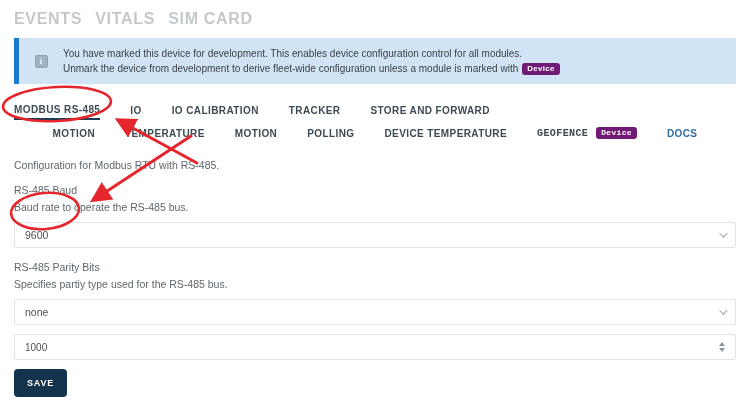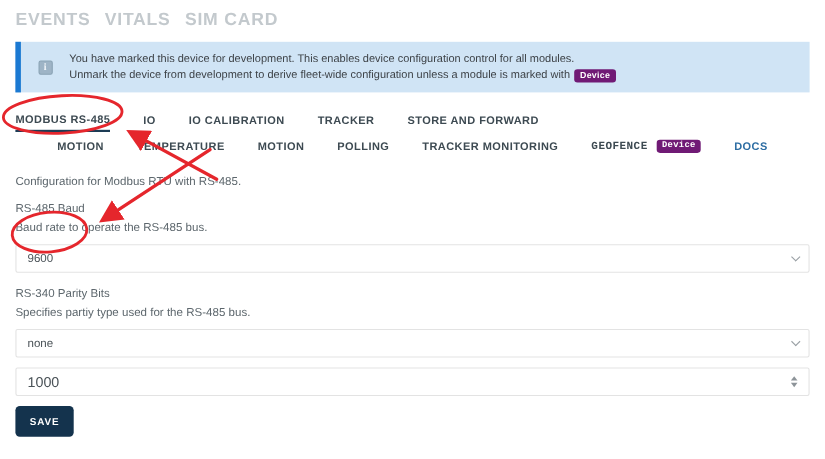--- a/index.html
+++ b/index.html
@@ -73,21 +73,21 @@
   .stepper .up {
     width:0; height:0; border-left:3.5px solid transparent; border-right:3.5px solid transparent;
     border-bottom:4px solid #8d9499;
   }
   .stepper .down {
     width:0; height:0; border-left:3.5px solid transparent; border-right:3.5px solid transparent;
     border-top:4px solid #8d9499;
   }
   .num-input {
     border:none; outline:none; font-family:"Liberation Sans", sans-serif;
-    font-size:13px; color:#4a5257; width:200px; background:transparent;
+    font-size:10px; color:#4a5257; width:200px; background:transparent;
   }
   .save-btn {
     margin-top:9px;
     background:#14334d; color:#ffffff;
     font-family:"Liberation Sans", sans-serif;
     font-size:9px; font-weight:bold; letter-spacing:.8px;
     border:none; border-radius:4px;
     padding:9px 13px; cursor:pointer;
   }
   
@@ -124,40 +124,40 @@
     <div class="subtab">IO</div>
     <div class="subtab">IO CALIBRATION</div>
     <div class="subtab">TRACKER</div>
     <div class="subtab">STORE AND FORWARD</div>
   </div>
   <div class="subtab-row">
     <div class="subtab">MOTION</div>
     <div class="subtab">TEMPERATURE</div>
     <div class="subtab">MOTION</div>
     <div class="subtab">POLLING</div>
-    <div class="subtab">TRACKER MONITORING</div>
+    <div class="subtab">DEVICE TEMPERATURE</div>
     <div class="subtab subtab-with-badge">
       <span>GEOFENCE</span>
       <span class="dev-badge">Device</span>
     </div>
     <div class="subtab link">DOCS</div>
   </div>
 </nav>
 
 <main class="content">
   <div class="intro">Configuration for Modbus RTU with RS-485.</div>
 
   <div class="field-label">RS-485 Baud</div>
   <div class="field-desc">Baud rate to operate the RS-485 bus.</div>
   <div class="control" role="combobox">
     <span class="control-value">9600</span>
     <span class="chevron-down"></span>
   </div>
 
-  <div class="field-label">RS-340 Parity Bits</div>
+  <div class="field-label">RS-485 Parity Bits</div>
   <div class="field-desc">Specifies partiy type used for the RS-485 bus.</div>
   <div class="control" role="combobox">
     <span class="control-value">none</span>
     <span class="chevron-down"></span>
   </div>
 
   <div class="control">
     <input class="num-input" type="text" value="1000" style="">
     <span class="stepper">
       <span class="up"></span>

